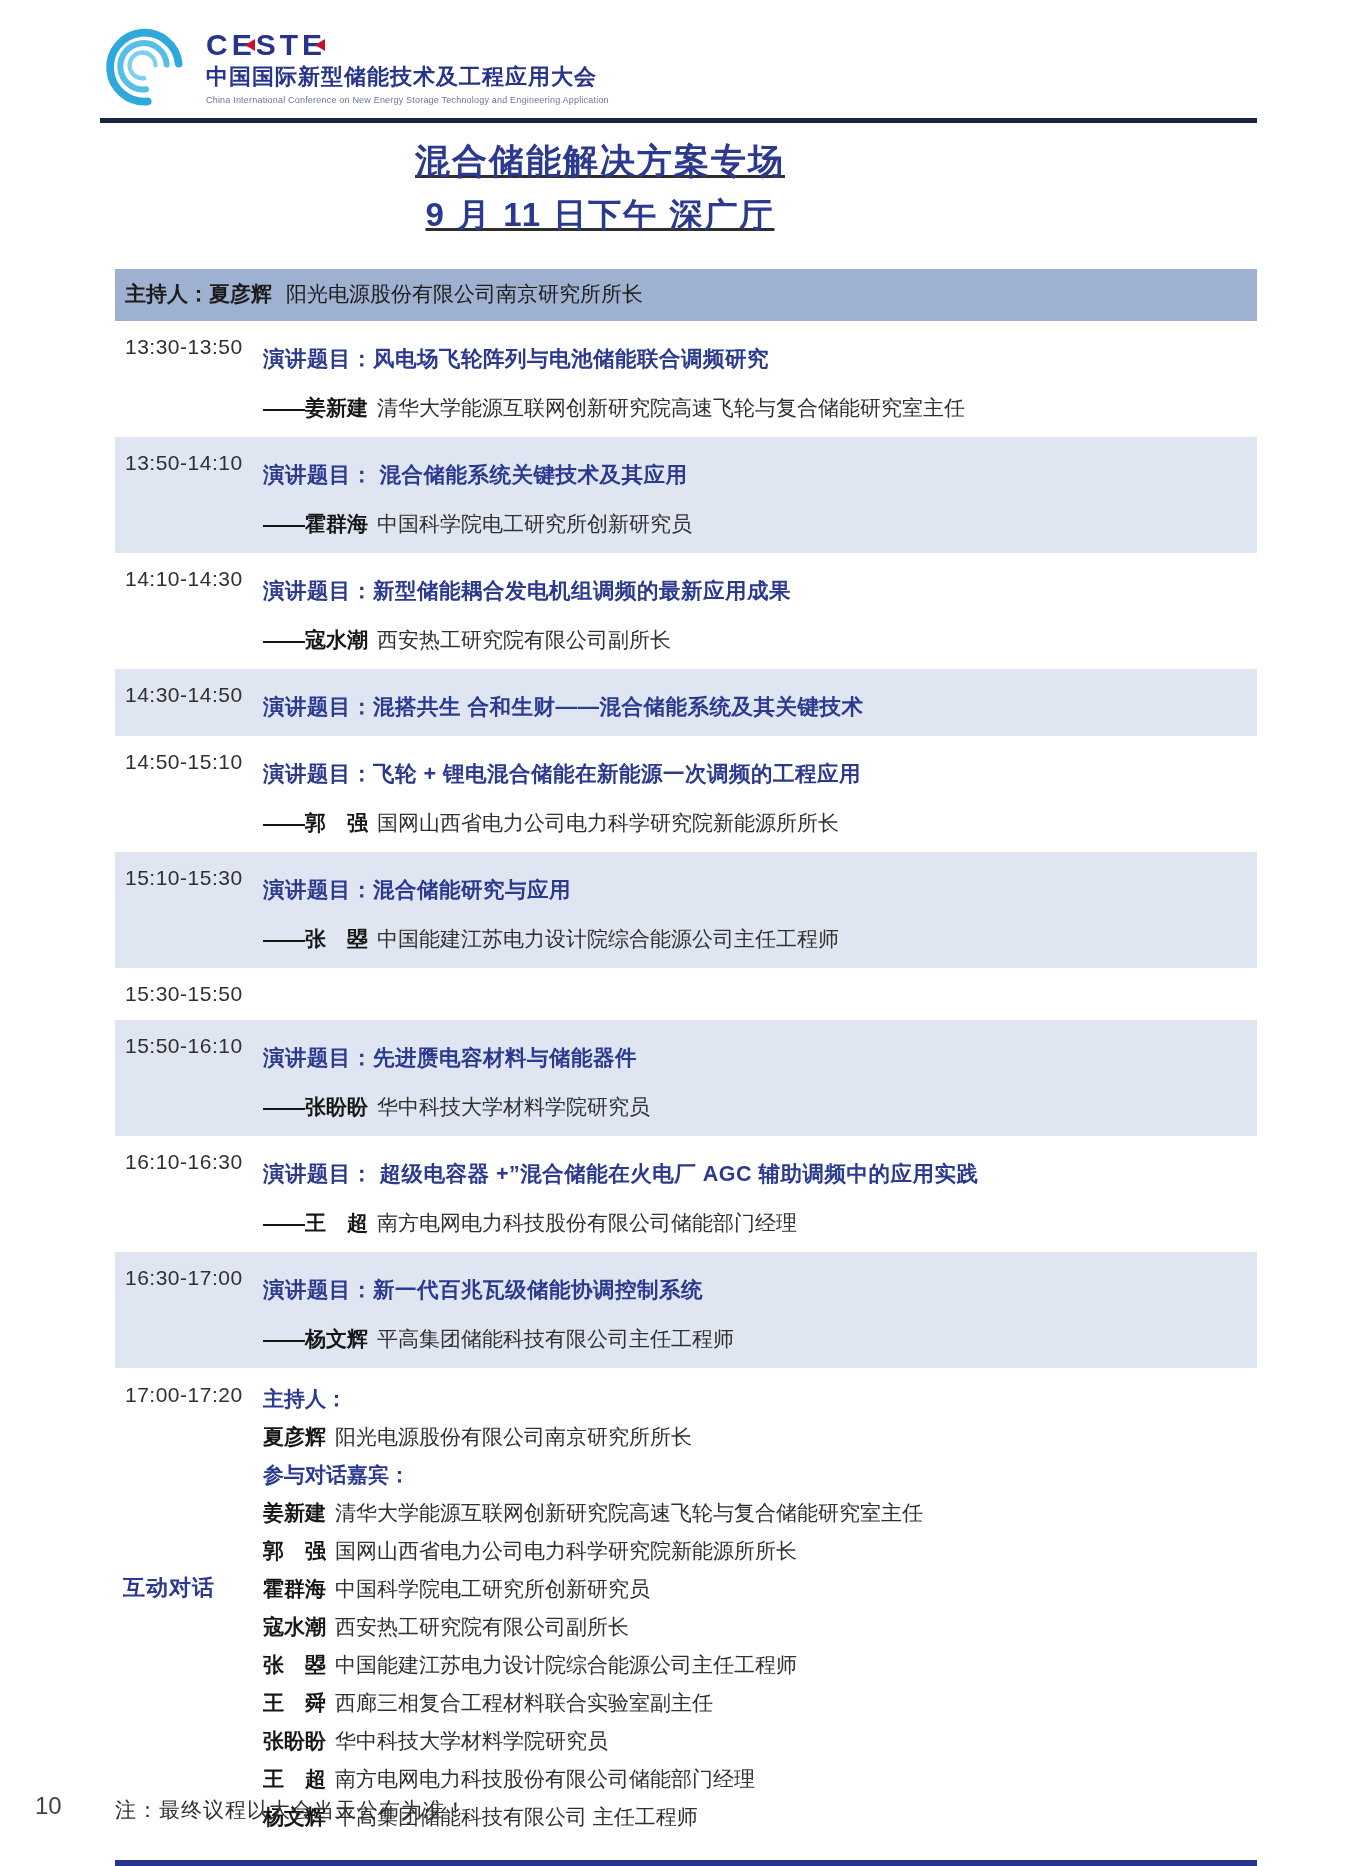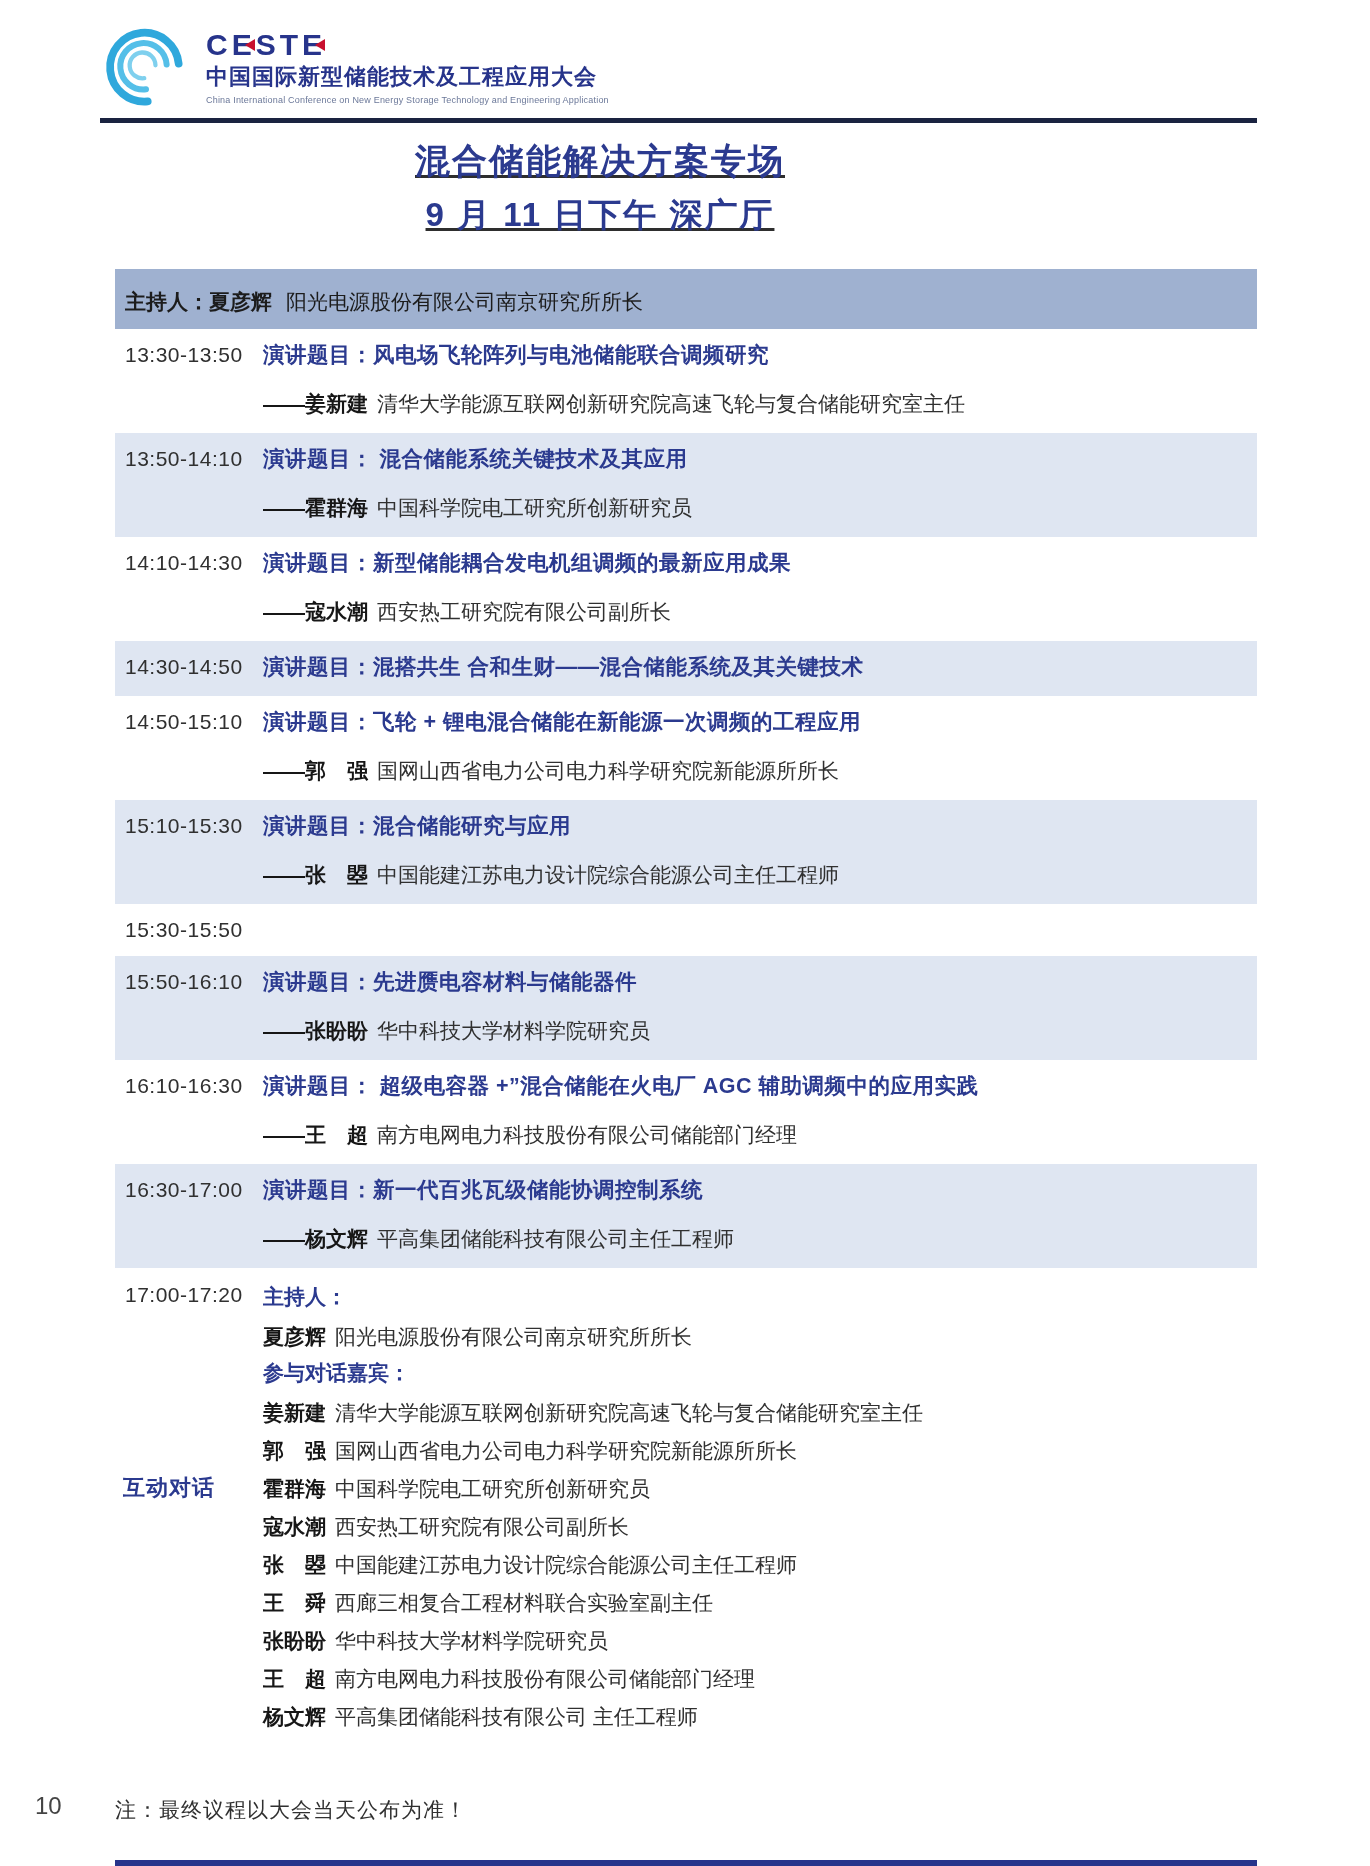--- a/index.html
+++ b/index.html
@@ -28,38 +28,38 @@
   .en-name{font-size:9px;color:#6B7899;margin-top:3px;letter-spacing:.2px;}
   .top-rule{height:5px;background:var(--rule);margin-top:8px;}
 
   
   .title-block{width:1000px;margin:14px 0 10px 100px;text-align:center;text-decoration:underline;}
   .page-title{color:var(--accent);font-size:35px;font-weight:800;letter-spacing:2px;line-height:48px;}
   .page-subtitle{color:var(--accent);font-size:33px;font-weight:800;letter-spacing:2px;line-height:48px;margin-top:6px;}
 
   
   .agenda{margin:30px 113px 0 115px;}
-  .host-row{background:var(--hostbg);padding:19px 10px 13px 10px;font-size:21px;color:#1c1c1c;}
+  .host-row{background:var(--hostbg);padding:11px 10px 13px 10px;font-size:21px;color:#1c1c1c;}
   .host-row .bold{font-weight:800;}
   .host-row .aff{margin-left:14px;}
 
   .session-row{display:flex;padding:11px 0 14px 10px;}
   .session-row.shaded{background:var(--altbg);}
   .time-col{width:138px;flex:none;font-size:21px;color:#303030;padding-top:3px;letter-spacing:.5px;}
   .content-col{flex:1;}
-  .topic{color:var(--accent);font-weight:800;font-size:21.5px;line-height:30px;letter-spacing:.5px;}
+  .topic{color:var(--accent);font-weight:800;font-size:21.5px;line-height:30px;letter-spacing:.5px;margin-top:12px;}
   .speaker-line{margin-top:19px;font-size:21px;line-height:30px;color:#303030;}
   .speaker-name{font-weight:800;color:#161616;}
   .speaker-aff{margin-left:9px;}
 
   
   .dialog-row{display:flex;padding:12px 0 6px 10px;position:relative;}
   .dialog-lines{flex:1;}
   .dialog-line{font-size:21px;line-height:38px;color:#303030;}
-  .dialog-label{color:var(--accent);font-weight:800;font-family:Liberation Mono, monospace;}
+  .dialog-label{color:var(--accent);font-weight:800;}
   .dname{font-weight:800;color:#161616;}
   .daff{margin-left:9px;}
   .side-label{position:absolute;left:8px;top:205px;color:var(--accent);font-weight:800;font-size:22px;letter-spacing:1px;}
 
   
   .footer{position:absolute;left:0;right:0;bottom:42px;font-size:21px;color:#303030;}
   .page-num{position:absolute;left:35px;top:-4px;font-size:24px;color:#444;}
   .note{margin-left:115px;letter-spacing:1px;}
   .bottom-rule{position:absolute;left:115px;right:113px;bottom:0;height:6px;background:#27348B;}
 </style>

